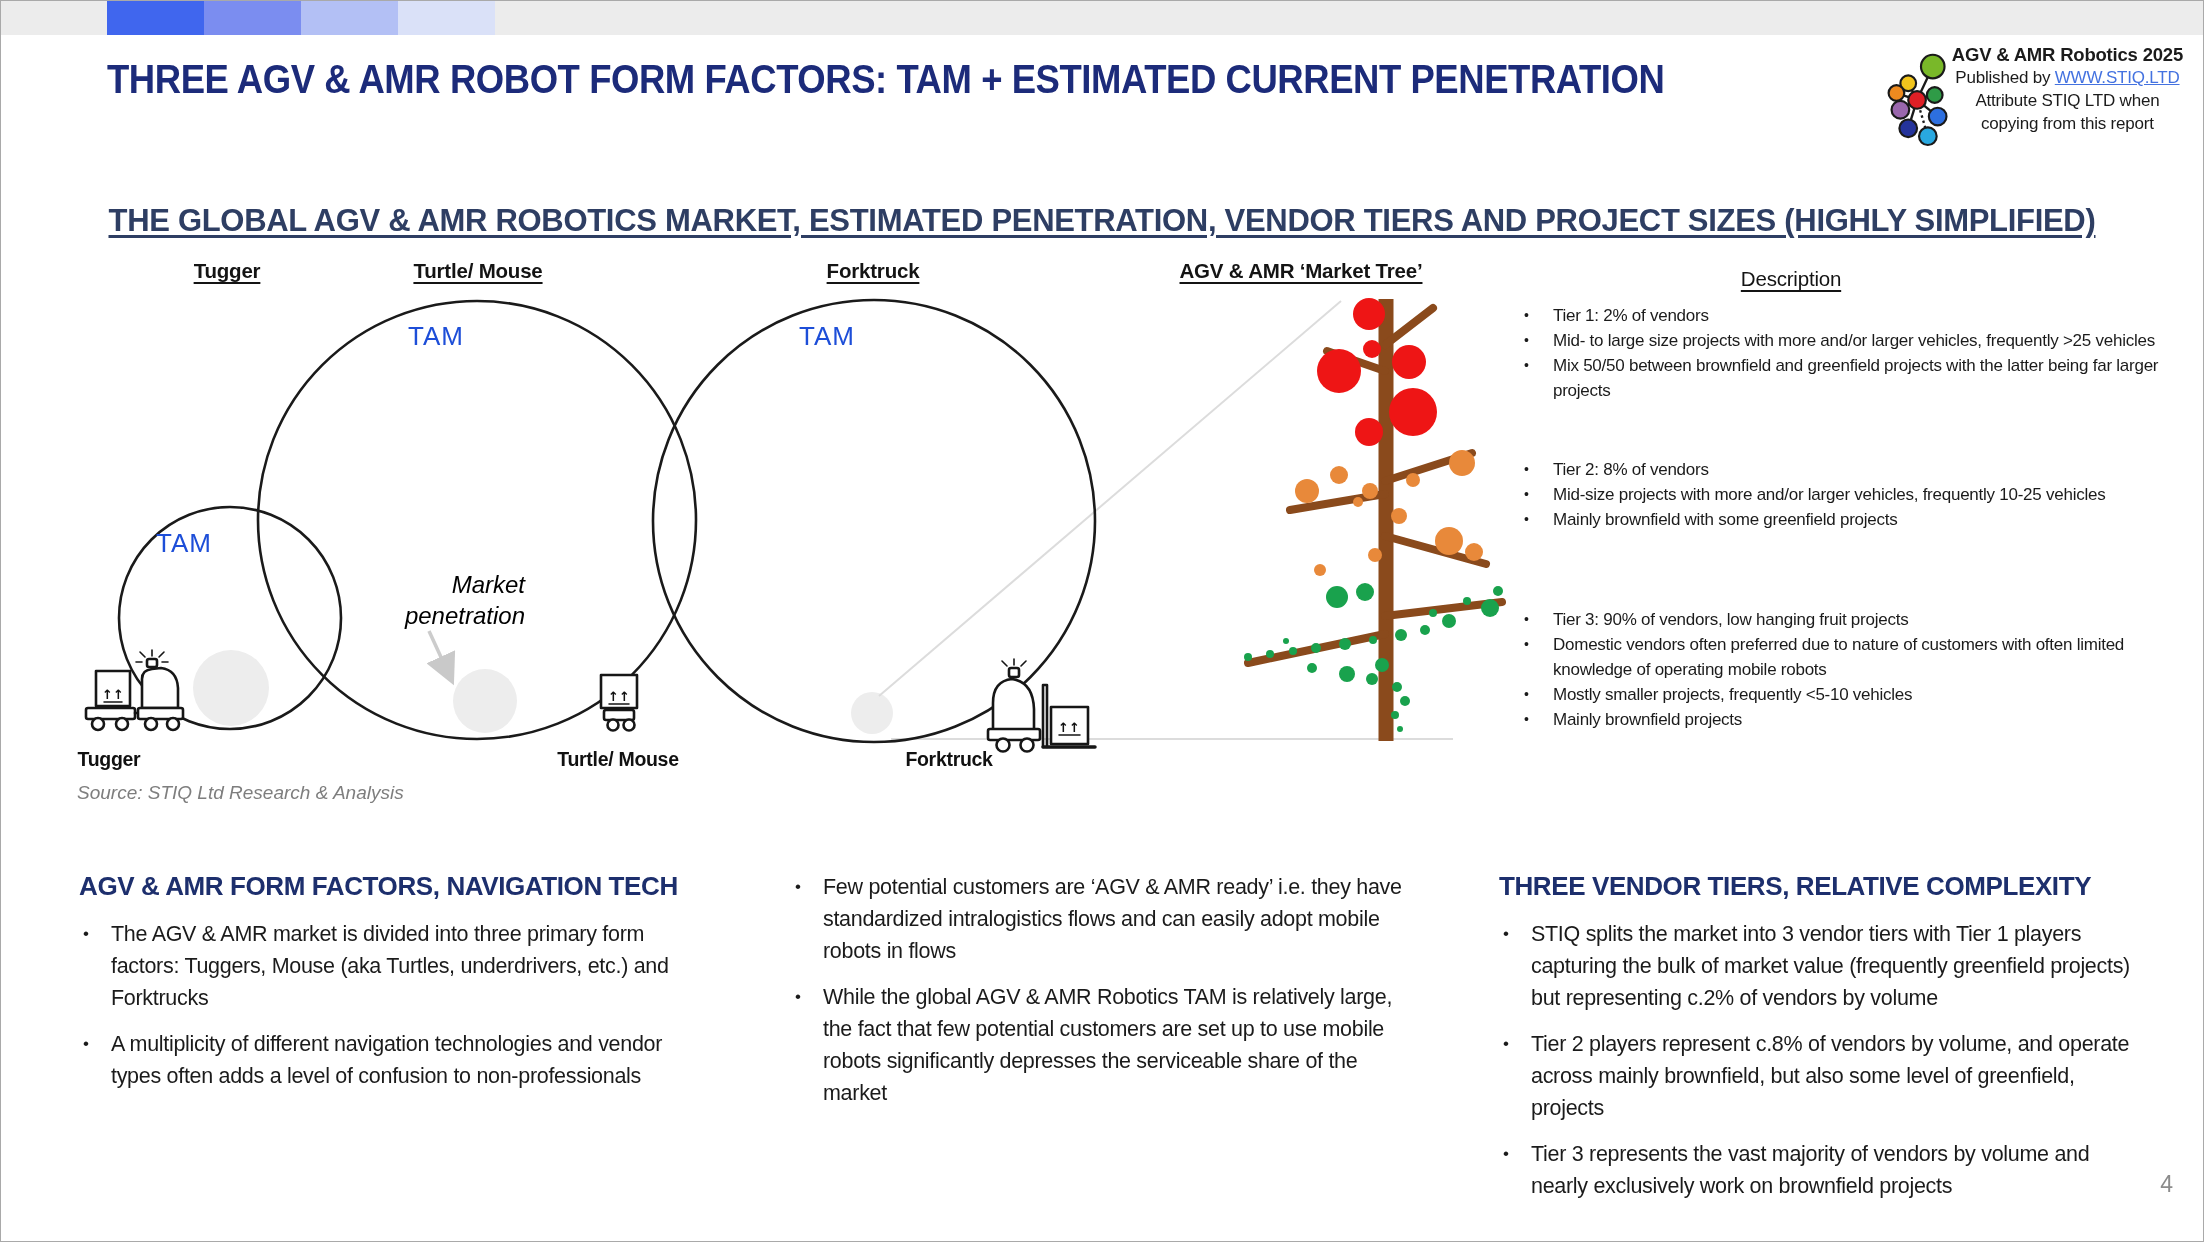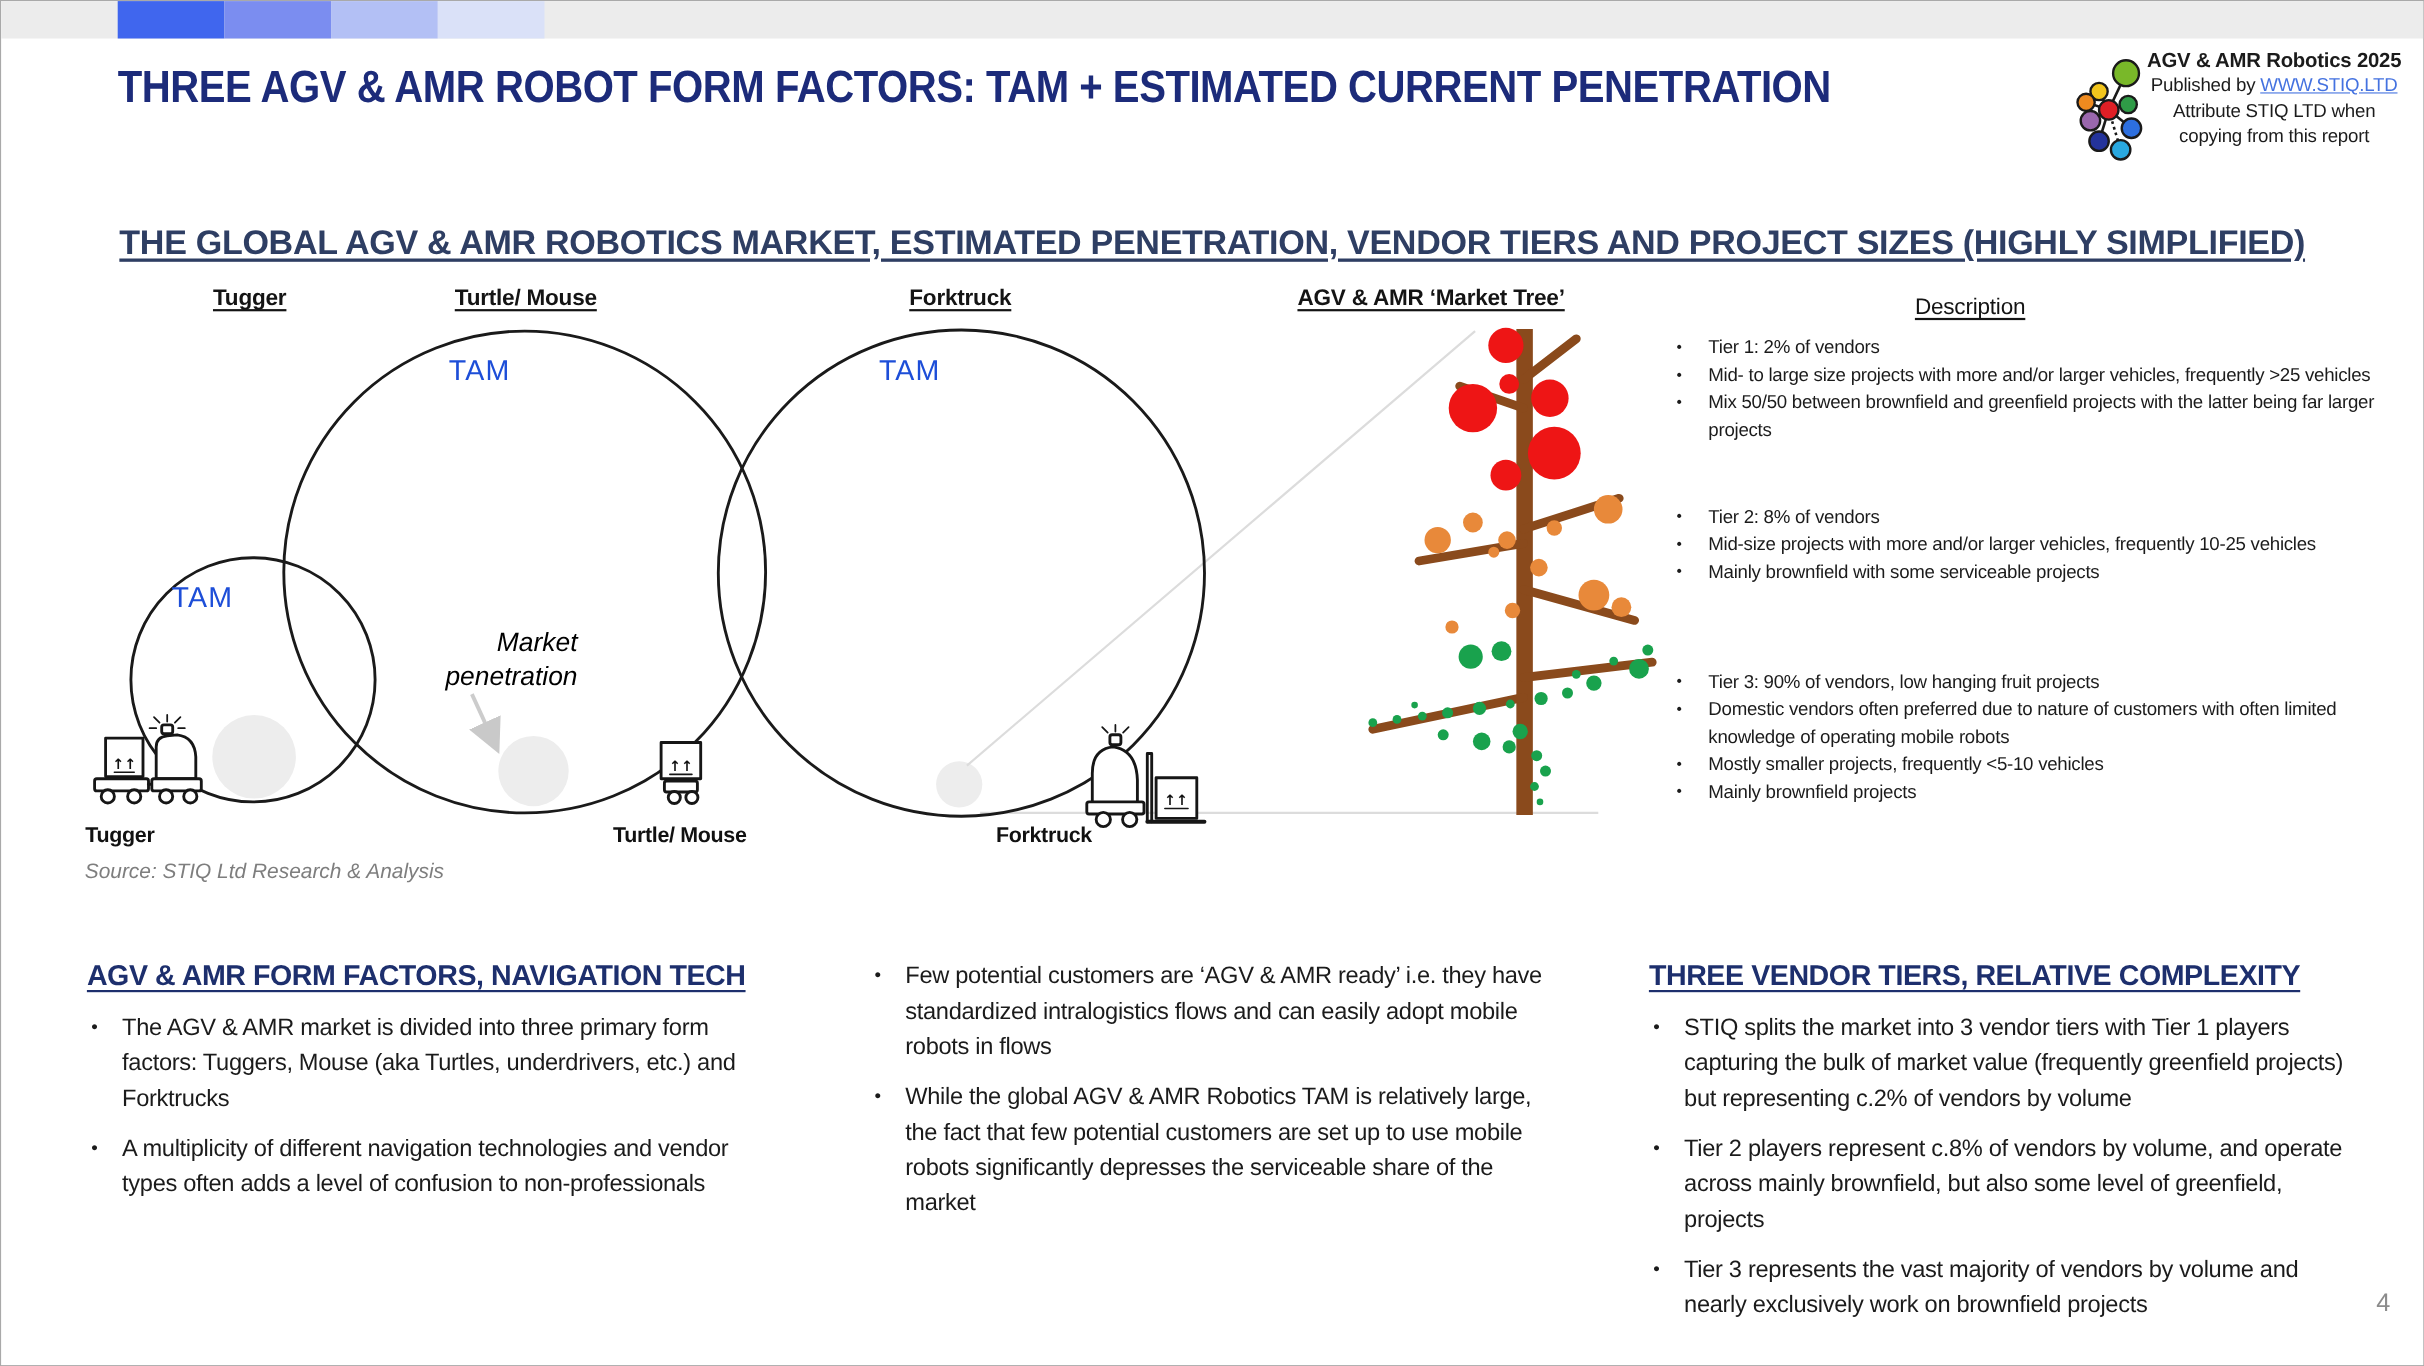--- a/index.html
+++ b/index.html
@@ -21,21 +21,21 @@
         font-size:24px;line-height:31px;white-space:pre-line}
   .rlabel{position:absolute;top:747px;width:220px;margin-left:-110px;text-align:center;font-size:19.5px;
           font-weight:700;color:#111;letter-spacing:-0.3px}
   .source{position:absolute;left:76px;top:781px;font-style:italic;color:#7e7e7e;font-size:19px}
   .diagram{position:absolute;left:0;top:250px;width:2204px;height:560px}
   .descgroup{position:absolute;left:1520px;width:640px;font-size:17px;line-height:25px;letter-spacing:-0.25px;color:#1b1b1b}
   .dli{position:relative;padding-left:32px}
   .dli .b{position:absolute;left:3px;font-size:14px}
   .section{position:absolute;top:870px}
   .section h3{margin:0 0 16px 0;font-size:26px;font-weight:700;color:#1d2f6d;letter-spacing:-0.4px;
-              text-decoration:underline;text-underline-offset:5px;white-space:nowrap}
+              text-underline-offset:5px;white-space:nowrap}
   .sli{position:relative;padding-left:32px;font-size:21.5px;line-height:32px;letter-spacing:-0.3px;margin-bottom:14px}
   .sli .b{position:absolute;left:4px;font-size:17px}
   .pageno{position:absolute;right:30px;top:1170px;font-size:23px;color:#8c8c8c}
   .icon-svg text{font-family:"DejaVu Sans",sans-serif}
 </style>
 </head>
 <body>
 
 <div class="slide">
 
@@ -214,21 +214,21 @@
   <div class="source">Source: STIQ Ltd Research &amp; Analysis</div>
 
   <div class="descgroup" style="top:302px">
     <div class="dli"><span class="b">•</span><span>Tier 1: 2% of vendors</span></div>
     <div class="dli"><span class="b">•</span><span>Mid- to large size projects with more and/or larger vehicles, frequently &gt;25 vehicles</span></div>
     <div class="dli"><span class="b">•</span><span>Mix 50/50 between brownfield and greenfield projects with the latter being far larger projects</span></div>
   </div>
   <div class="descgroup" style="top:456px">
     <div class="dli"><span class="b">•</span><span>Tier 2: 8% of vendors</span></div>
     <div class="dli"><span class="b">•</span><span>Mid-size projects with more and/or larger vehicles, frequently 10-25 vehicles</span></div>
-    <div class="dli"><span class="b">•</span><span>Mainly brownfield with some serviceable projects</span></div>
+    <div class="dli"><span class="b">•</span><span>Mainly brownfield with some greenfield projects</span></div>
   </div>
   <div class="descgroup" style="top:606px">
     <div class="dli"><span class="b">•</span><span>Tier 3: 90% of vendors, low hanging fruit projects</span></div>
     <div class="dli"><span class="b">•</span><span>Domestic vendors often preferred due to nature of customers with often limited knowledge of operating mobile robots</span></div>
     <div class="dli"><span class="b">•</span><span>Mostly smaller projects, frequently &lt;5-10 vehicles</span></div>
     <div class="dli"><span class="b">•</span><span>Mainly brownfield projects</span></div>
   </div>
 
   <section class="section" style="left:78px;width:620px">
     <h3>AGV &amp; AMR FORM FACTORS, NAVIGATION TECH</h3>

